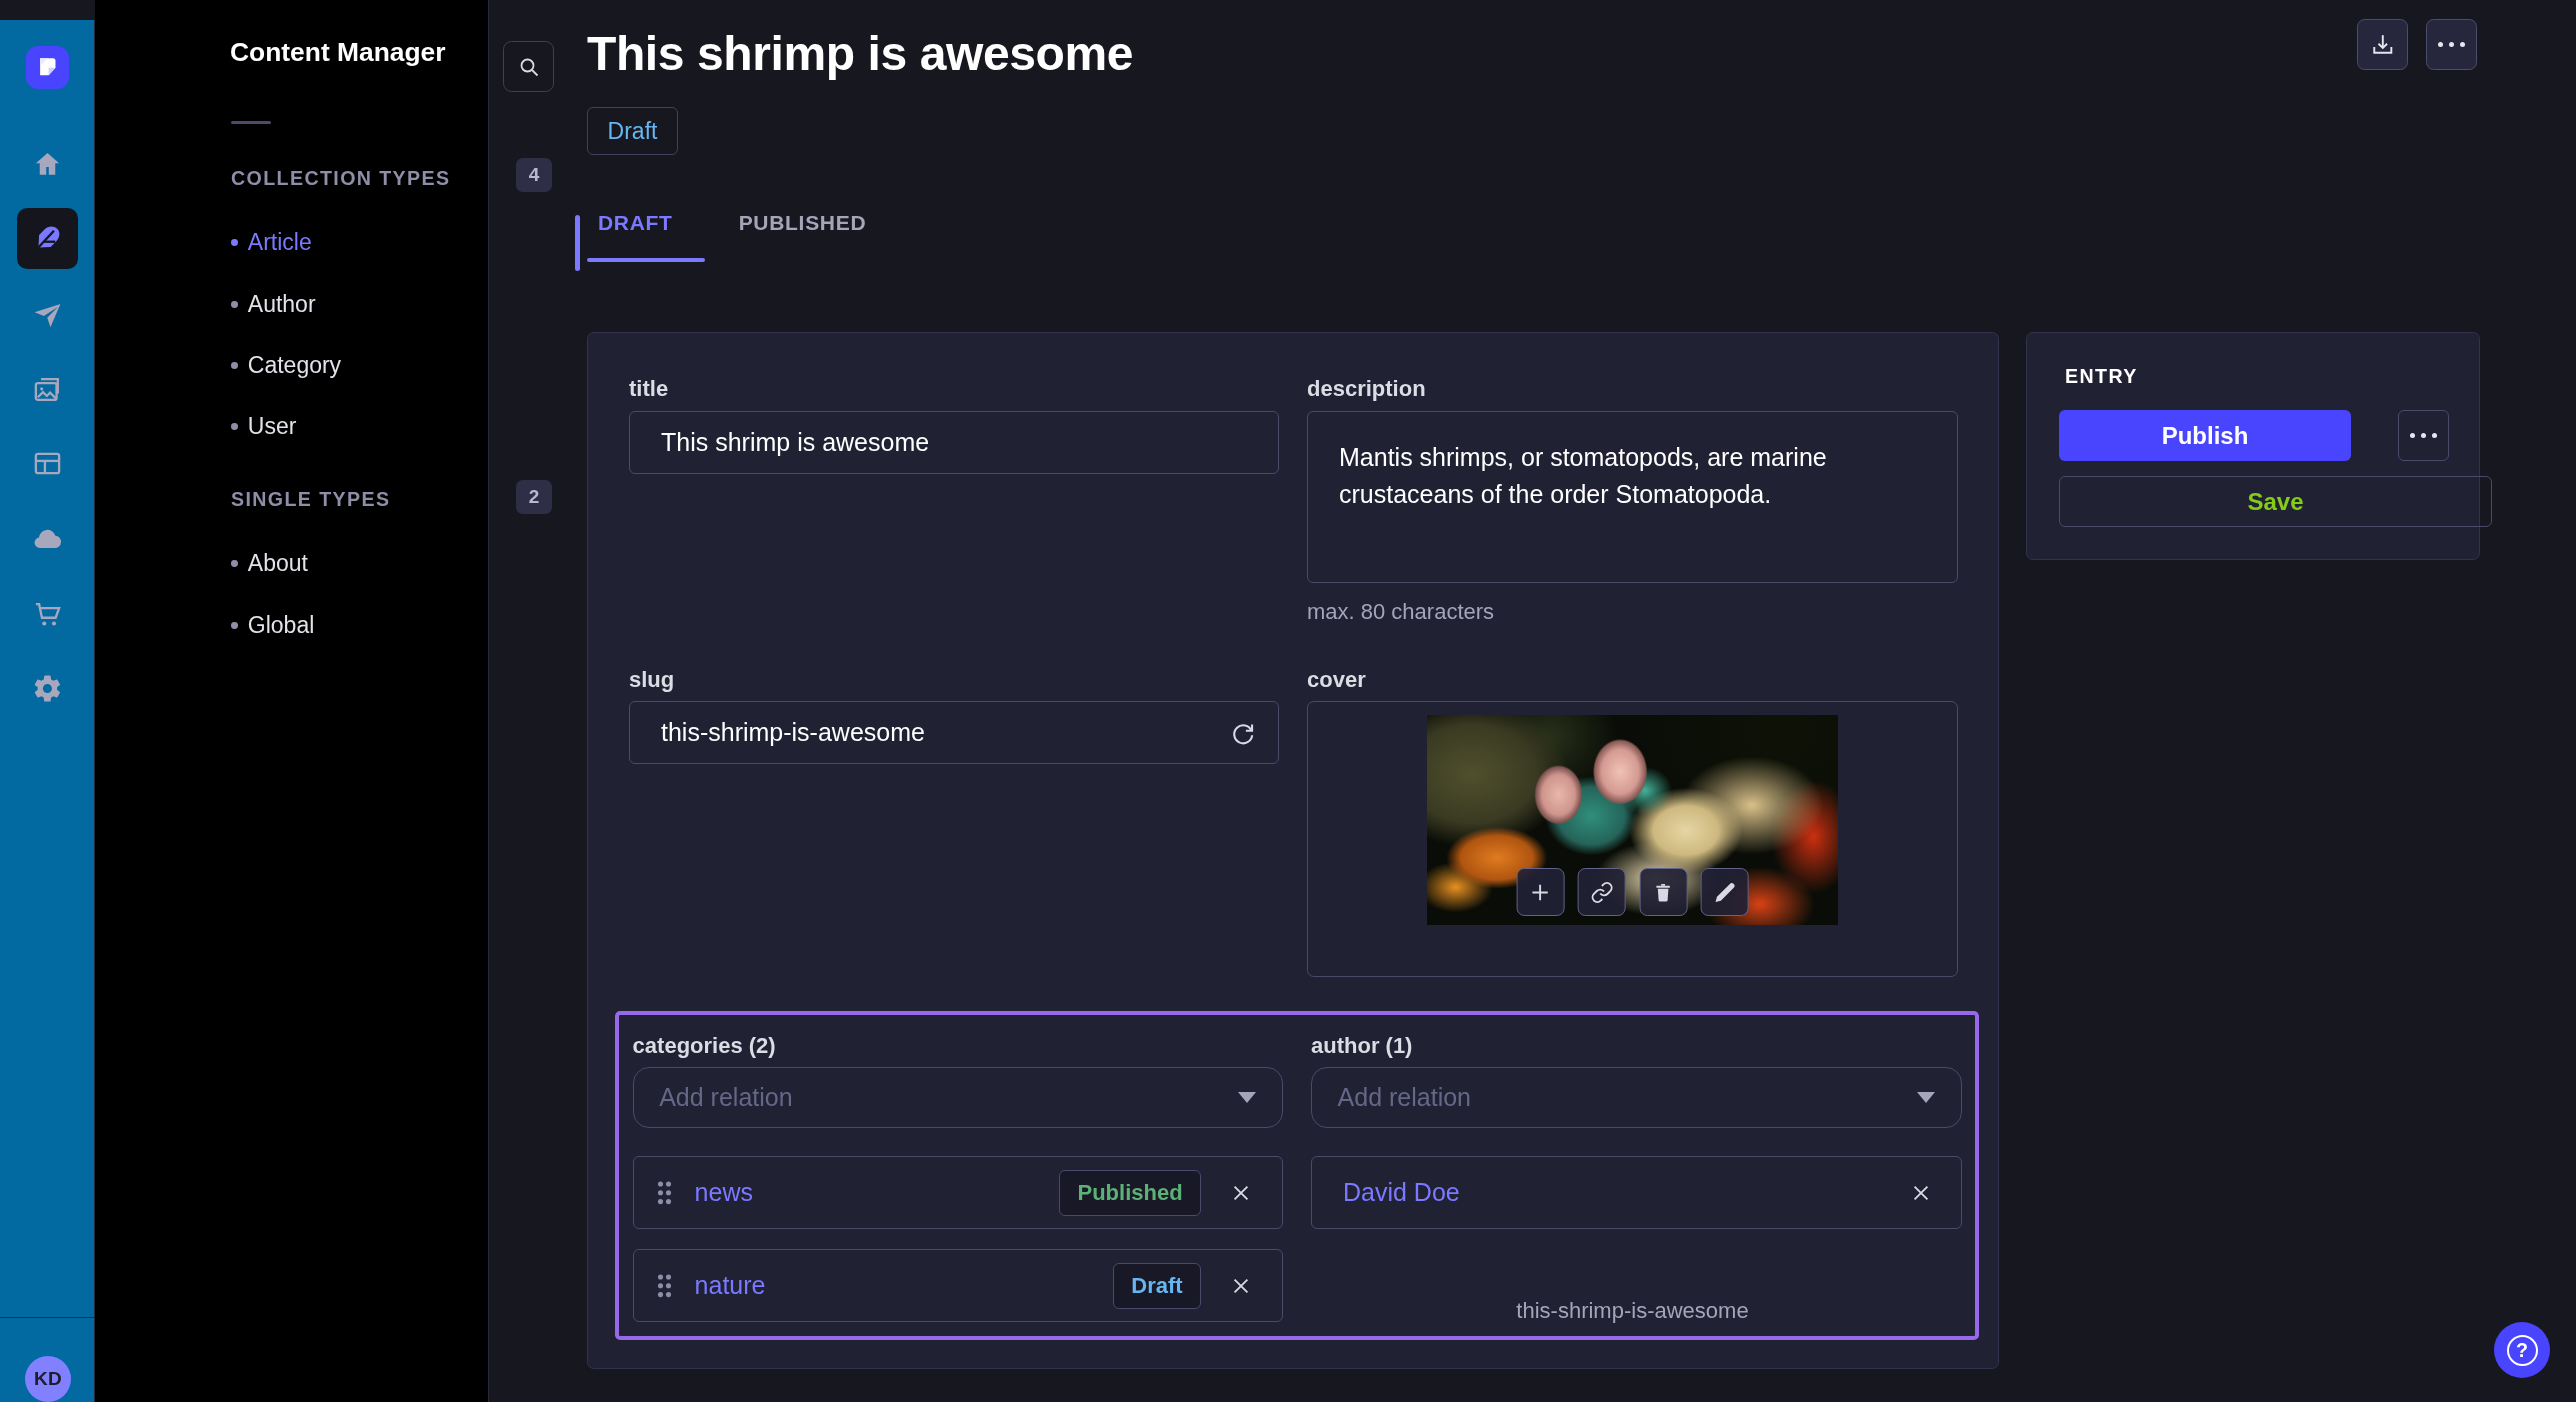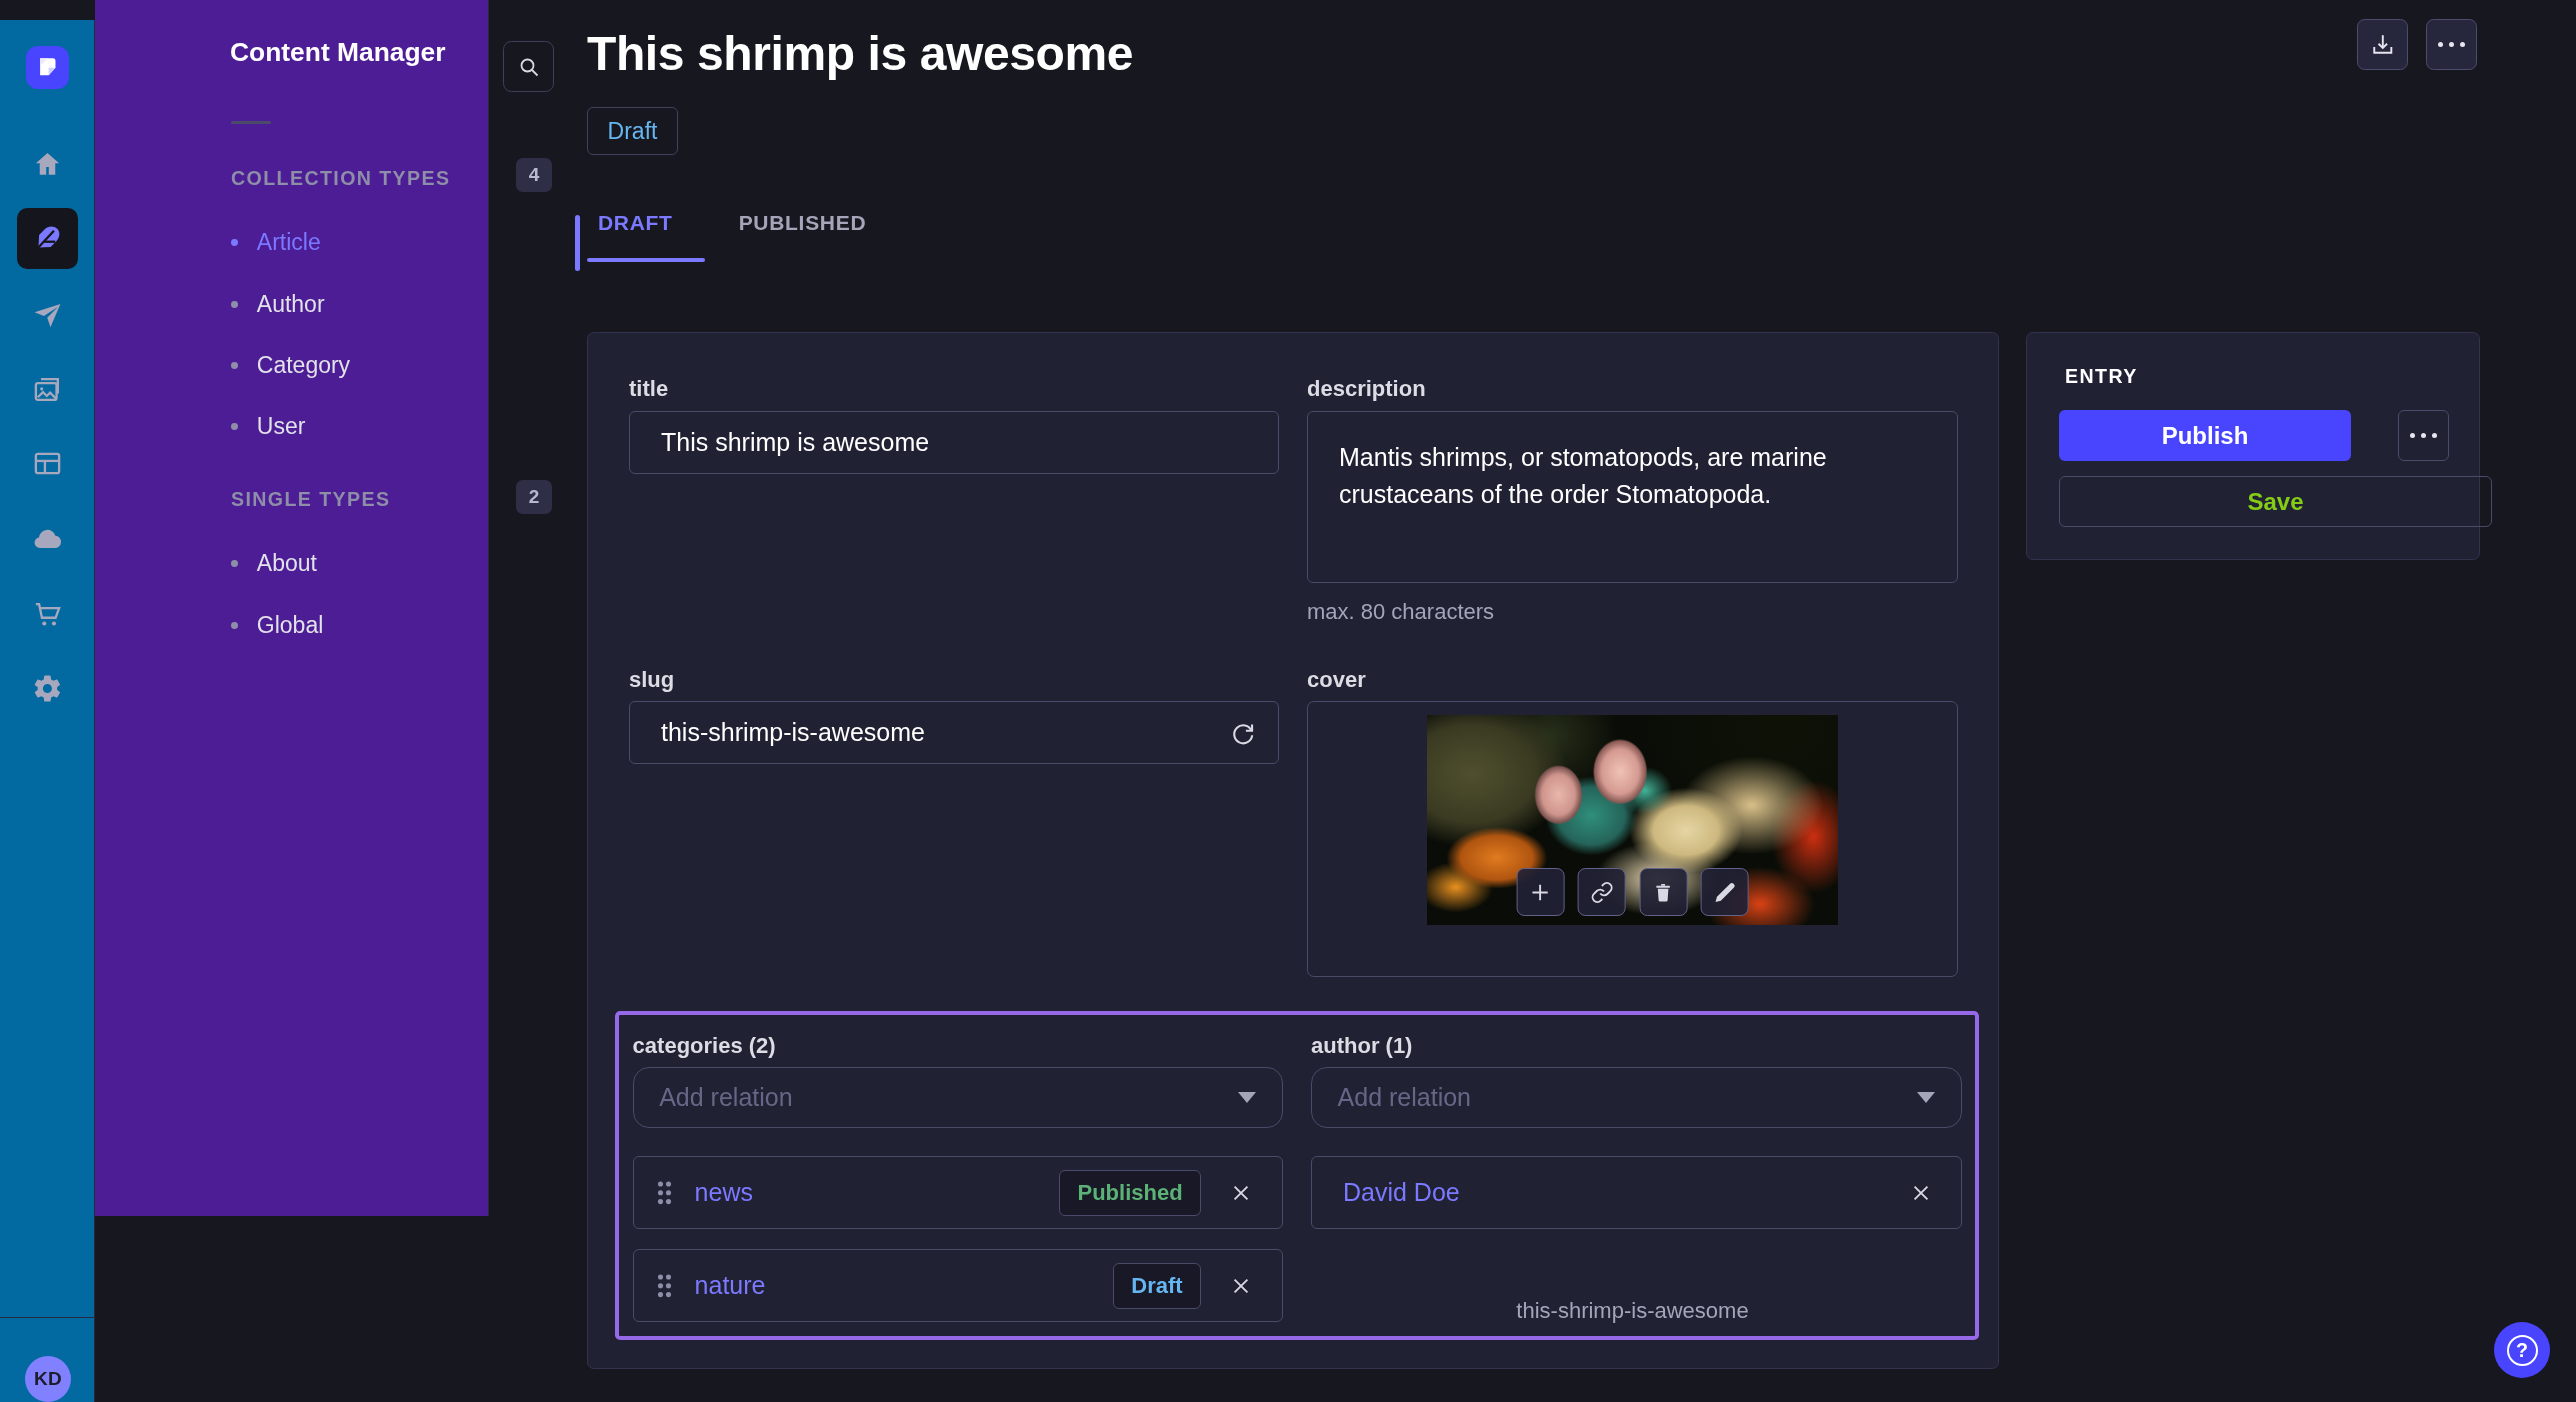--- a/index.html
+++ b/index.html
@@ -15,34 +15,34 @@
   .nav-ic { position:absolute; left:0; width:95px; height:61px; display:flex;
     align-items:center; justify-content:center; color:#a7a7bd; cursor:pointer; }
   .nav-ic svg { width:31px; height:31px; }
   .nav-ic.active { left:17px; width:61px; border-radius:10.2px; background:#15151e; color:#7b79ff; }
   .nav-divider { position:absolute; left:0; top:1297px; width:95px; height:0.9px; background:#29293d; }
   .avatar { position:absolute; left:25px; top:1336px; width:46px; height:46px; border-radius:50%;
     background:#8180ff; color:#1d1d2b; font-weight:700; font-size:19px;
     display:flex; align-items:center; justify-content:center; letter-spacing:0.4px; cursor:pointer; }
 
   
-  .subnav { position:absolute; left:95px; top:0; width:394px; height:1216px;
-    background:#4c1d95; border-right:0.9px solid #29293d; }
+  .subnav { position:absolute; left:95px; top:0; width:394px; height:1402px;
+    background:#000000; border-right:0.9px solid #29293d; }
   .subnav-title { position:absolute; left:135px; top:37px; font-size:26.4px; font-weight:700; color:#ffffff; }
   .search-btn { position:absolute; left:408px; top:41px; width:51px; height:51px; border-radius:8.5px;
     background:transparent; border:0.9px solid #3f3f5c; color:#d9d9e3;
     display:flex; align-items:center; justify-content:center; cursor:pointer; }
   .search-btn svg { width:24px; height:24px; }
   .subnav-dash { position:absolute; left:136px; top:121px; width:40px; height:2.6px; background:#4a4a6a; border-radius:1.7px; }
   .sec-label { position:absolute; left:136px; font-size:19.6px; font-weight:700; letter-spacing:1.4px; color:#8e8ea9; }
   .count-badge { position:absolute; left:421px; width:36px; height:34px; border-radius:6.8px;
     background:#2e2e46; color:#b8b8cf; font-size:19px; font-weight:600;
     display:flex; align-items:center; justify-content:center; }
   .sn-item { position:absolute; left:136px; width:324px; height:51px; display:flex; align-items:center;
-    gap:19px; font-size:23px; color:#e2e2ea; cursor:pointer; }
+    gap:10px; font-size:23px; color:#e2e2ea; cursor:pointer; }
   .sn-item .bullet { width:6.8px; height:6.8px; border-radius:50%; background:#8e8ea9; flex:0 0 auto; }
   .sn-item.active { color:#7b79ff; }
   .sn-item.active .bullet { background:#7b79ff; }
   .active-indicator { position:absolute; left:480px; top:215px; width:5.1px; height:56px;
     border-radius:2.6px; background:#7b79ff; }
 
   
   .page-title { position:absolute; left:587px; top:25.6px; font-size:48px; font-weight:700; color:#ffffff; letter-spacing:-0.4px; }
   .status-badge { position:absolute; left:587px; top:107px; height:48px; padding:0 19.6px;
     border:0.9px solid #41415e; border-radius:6px; color:#66b7f1; font-size:23px;

